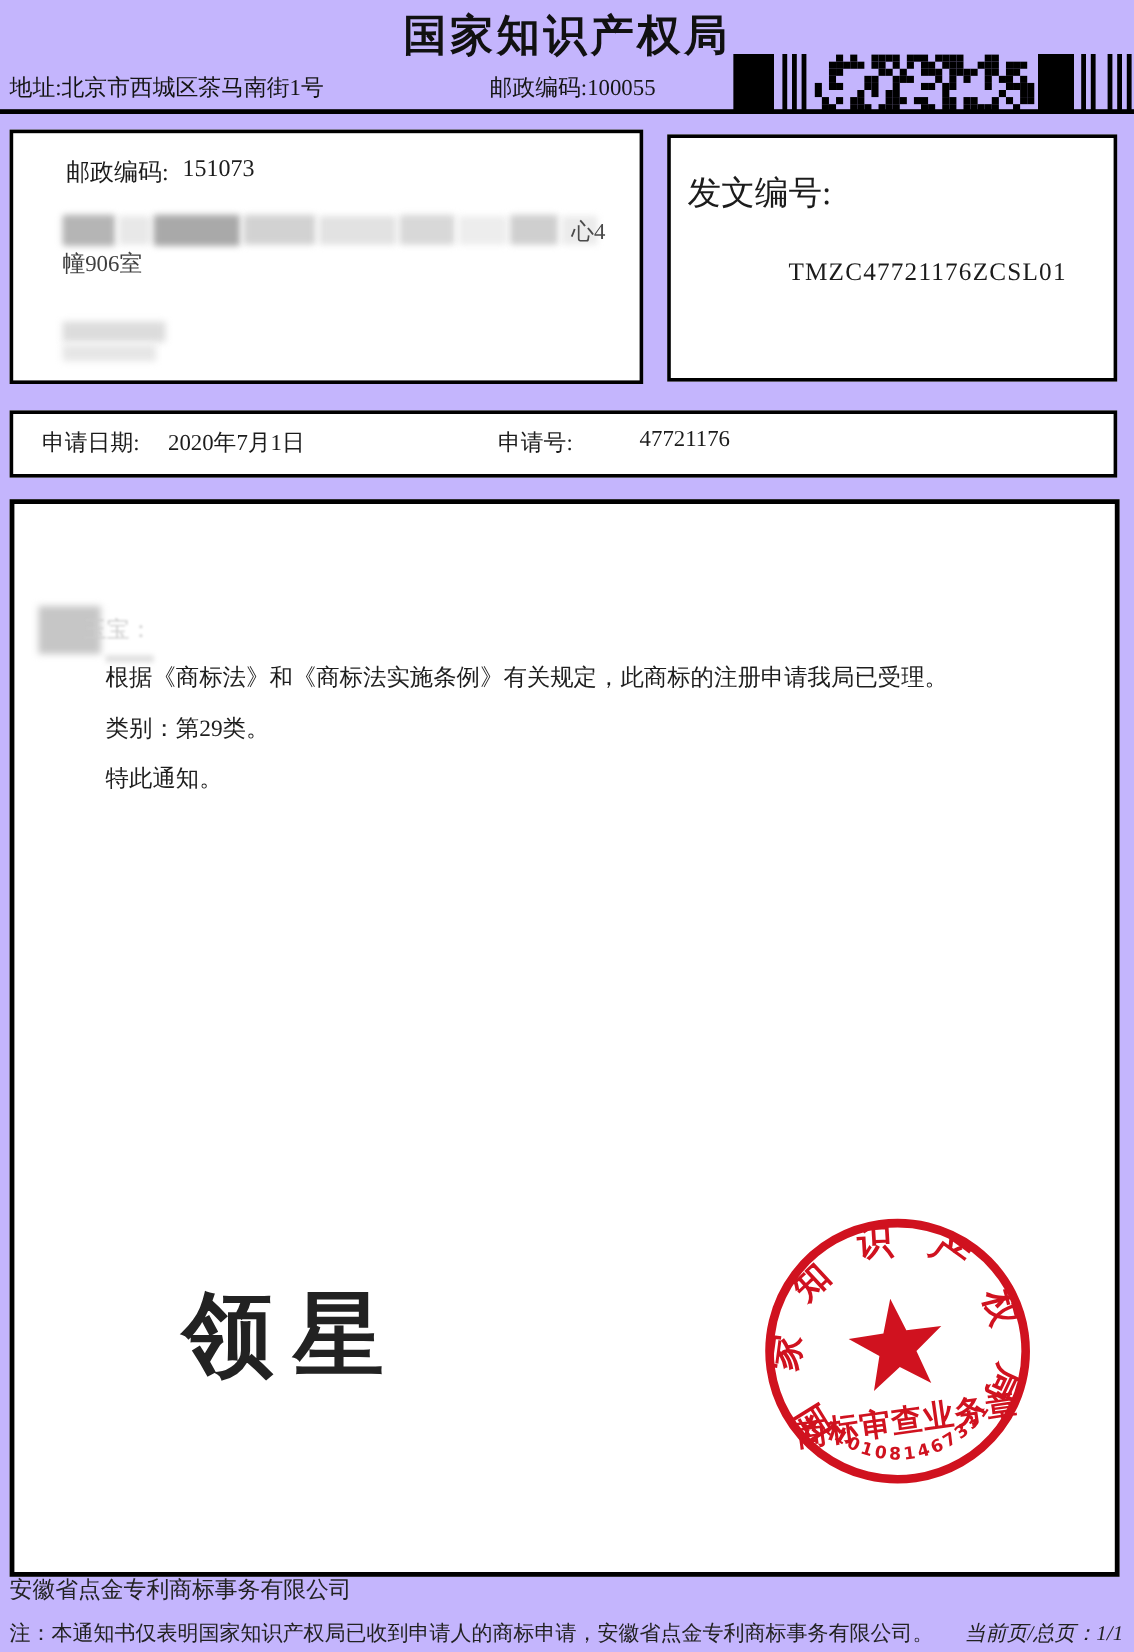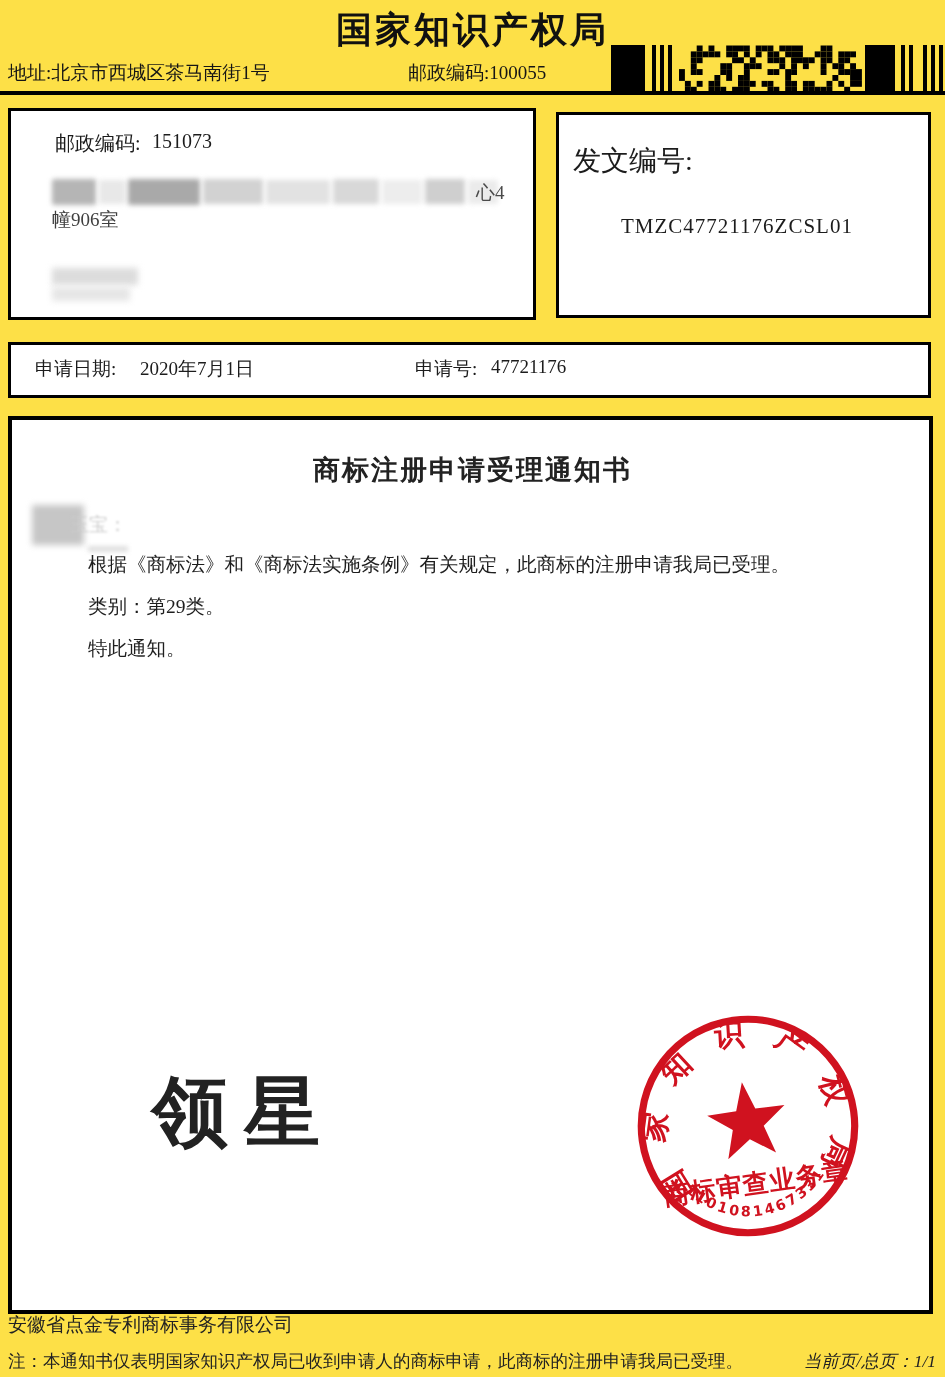--- a/index.html
+++ b/index.html
@@ -1,18 +1,18 @@
 <!DOCTYPE html>
 <html><head>
 <meta charset="utf-8">
 <style>
   html,body{margin:0;padding:0;background:#ffffff;}
   .page{
     position:relative;width:945px;height:1377px;margin:0 auto;
-    background:#fde047;color:#1c1c1c;overflow:hidden;
+    background:#c4b5fd;color:#1c1c1c;overflow:hidden;
     font-family:"Liberation Serif","DejaVu Serif",serif;
   }
   .abs{position:absolute;}
   
   .org-title{top:6px;left:0;width:100%;text-align:center;font-size:36px;font-weight:700;letter-spacing:3px;color:#111;}
   .addr-line{top:60px;left:8px;font-size:19px;color:#151515;}
   .post-line{top:60px;left:408px;font-size:19px;color:#151515;}
   .barcode{top:45px;left:611px;}
   .hr-thick{top:91px;left:0;width:945px;height:4px;background:#000;}
   
@@ -21,27 +21,27 @@
   .docnum-box{top:112px;left:556px;width:369px;height:200px;}
   .rb-post-label{top:130px;left:55px;font-size:20px;}
   .rb-post-value{top:130px;left:152px;font-size:20px;}
   .rb-addr1{top:178px;left:52px;width:470px;height:27px;display:flex;gap:3px;align-items:center;}
   .blurblk{filter:blur(2.5px);border-radius:2px;}
   .rb-addr1-suffix{top:180px;left:476px;font-size:19px;color:#4a4a4a;}
   .rb-addr2{top:207px;left:52px;font-size:19px;color:#3f3f3f;}
   .rb-name-redact{top:268px;left:52px;width:86px;height:17px;background:#dcdcdc;filter:blur(3px);}
   .rb-name-redact2{top:287px;left:52px;width:78px;height:14px;background:#e6e6e6;filter:blur(3px);}
   .db-label{top:142px;left:573px;font-size:28px;}
-  .db-value{top:214px;left:621px;font-size:21px;letter-spacing:1px;}
+  .db-value{top:214px;left:657px;font-size:21px;letter-spacing:1px;}
   
   .app-bar{top:342px;left:8px;width:917px;height:50px;}
   .ab-date-label{top:356px;left:35px;font-size:19px;}
   .ab-date-value{top:356px;left:140px;font-size:19px;}
   .ab-no-label{top:356px;left:415px;font-size:19px;}
-  .ab-no-value{top:356px;left:491px;font-size:19px;}
+  .ab-no-value{top:356px;left:533px;font-size:19px;}
   
   .main-box{top:416px;left:8px;width:917px;height:890px;border-width:4px;}
   .notice-title{top:452px;left:0;width:945px;text-align:center;font-size:27px;font-weight:600;letter-spacing:2px;color:#222;}
   .recip-redact{top:505px;left:32px;width:52px;height:40px;background:#c6c6c6;filter:blur(3px);}
   .recip-faint{top:512px;left:70px;font-size:19px;color:#cccccc;filter:blur(1px);}
   .recip-underline{top:546px;left:88px;width:40px;height:6px;background:#e0e0e0;filter:blur(2px);}
   .para-1{top:551px;left:88px;font-size:19.5px;color:#1e1e1e;}
   .para-2{top:593px;left:88px;font-size:19.5px;color:#1e1e1e;}
   .para-3{top:635px;left:88px;font-size:19.5px;color:#1e1e1e;}
   
@@ -231,21 +231,20 @@
   <div class="abs db-label">发文编号:</div>
   <div class="abs db-value">TMZC47721176ZCSL01</div>
 
   <div class="abs box app-bar"></div>
   <div class="abs ab-date-label">申请日期:</div>
   <div class="abs ab-date-value">2020年7月1日</div>
   <div class="abs ab-no-label">申请号:</div>
   <div class="abs ab-no-value">47721176</div>
 
   <div class="abs box main-box"></div>
-  <div class="abs notice-title">商标注册申请受理通知书</div>
   <div class="abs recip-redact"></div>
   <div class="abs recip-faint">玉宝：</div>
   <div class="abs recip-underline"></div>
   <div class="abs para-1">根据《商标法》和《商标法实施条例》有关规定，此商标的注册申请我局已受理。</div>
   <div class="abs para-2">类别：第29类。</div>
   <div class="abs para-3">特此通知。</div>
 
   <div class="abs tm-logo">领星</div>
 
   <div class="abs seal">
@@ -261,17 +260,17 @@
         <text x="115" y="180" text-anchor="middle" font-size="25" font-weight="bold" letter-spacing="1" font-family="'Liberation Serif','DejaVu Serif',serif">商标审查业务章</text>
         <text font-size="14" font-weight="bold" letter-spacing="2.5" font-family="'DejaVu Sans','Liberation Sans',sans-serif">
           <textPath href="#seal-arc-bottom" startOffset="4">1101081467331</textPath>
         </text>
       </g>
     </svg>
   </div>
 
   <div class="abs agent">安徽省点金专利商标事务有限公司</div>
   <div class="abs note">
-    <span>注：</span><span>本通知书仅表明国家知识产权局已收到申请人的商标申请，此商标的注册申请我局已受理。</span>
+    <span>注：</span><span>本通知书仅表明国家知识产权局已收到申请人的商标申请，安徽省点金专利商标事务有限公司。</span>
   </div>
   <div class="abs page-ind">当前页/总页：1/1</div>
 
 </div>
 
 </body></html>

